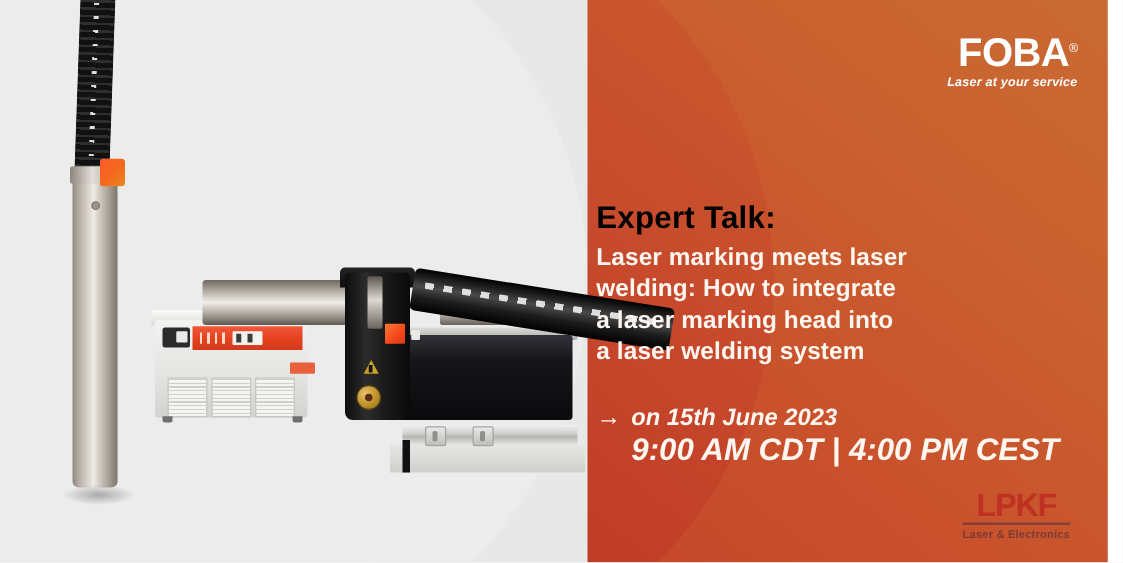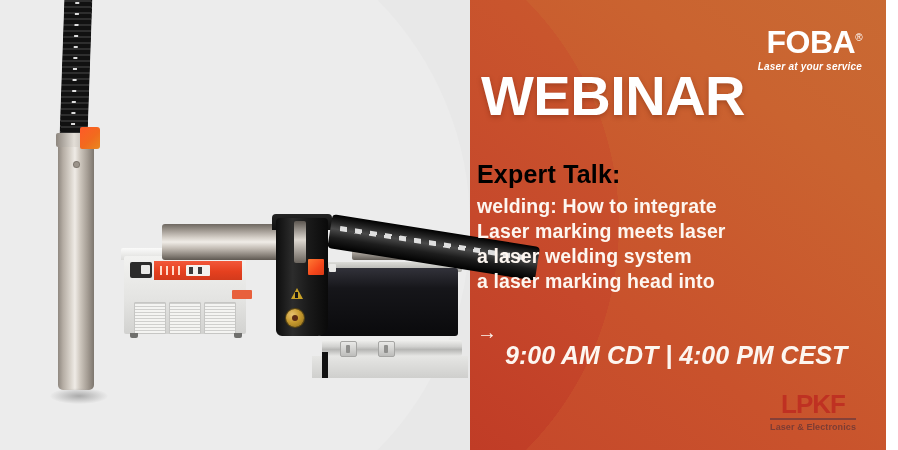--- a/index.html
+++ b/index.html
@@ -561,33 +561,33 @@
   <div class="cable"></div>
   <div class="cable-dots"></div>
 
   <div class="content">
 
     <div class="foba-logo">
       <div class="foba-word"><span>FOBA</span><span class="foba-reg">®</span></div>
       <div class="foba-tag">Laser at your service</div>
     </div>
 
-    <div class="webinar">WEBINAR</div>
 
     <div class="talk-label">Expert Talk:</div>
     <div class="talk-body">
+      <div>Laser marking meets laser</div>
       <div>welding: How to integrate</div>
-      <div>Laser marking meets laser</div>
+      <div>a laser marking head into</div>
       <div>a laser welding system</div>
-      <div>a laser marking head into</div>
     </div>
 
     <div class="date-block">
       <div class="date-line">
         <span class="arrow-glyph">→</span>
+        <span>on 15th June 2023</span>
       </div>
       <div class="time-line">9:00 AM CDT | 4:00 PM CEST</div>
     </div>
 
     <div class="lpkf-logo">
       <div class="lpkf-word">LPKF</div>
       <div class="lpkf-rule"></div>
       <div class="lpkf-tag">Laser &amp; Electronics</div>
     </div>
 

